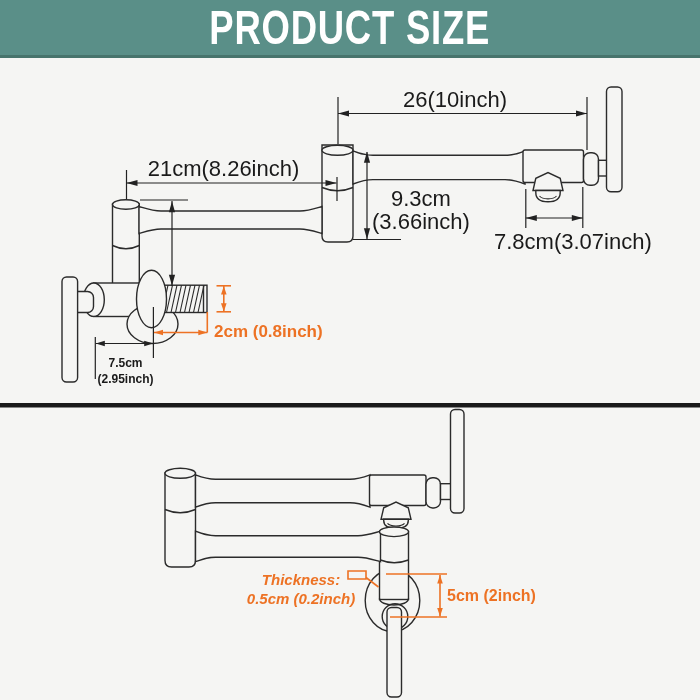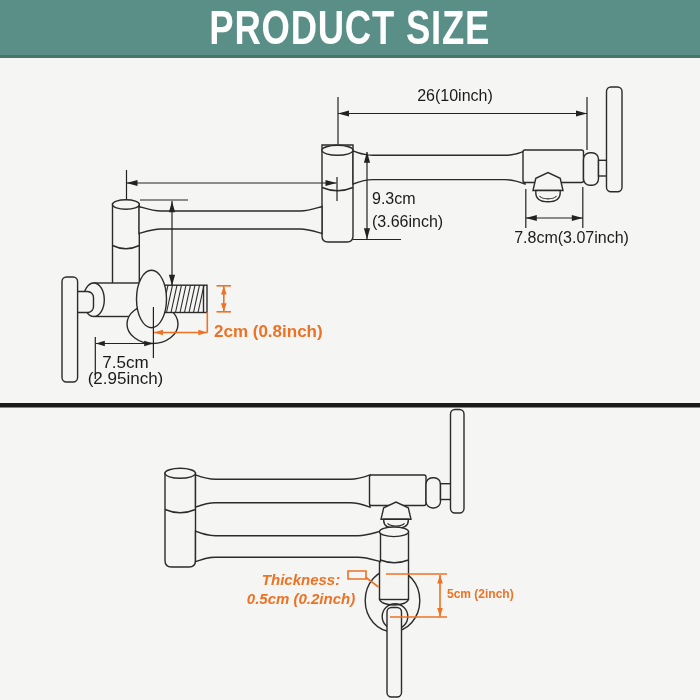--- a/index.html
+++ b/index.html
@@ -4,25 +4,25 @@
 <style>
   html,body{margin:0;padding:0;background:#e8e8e8;}
   #stage{position:relative;width:700px;height:700px;background:#f5f5f3;overflow:hidden;
          font-family:"Liberation Sans",sans-serif;}
   #hdr{position:absolute;left:0;top:0;width:700px;height:58px;background:#5a8f88;
        border-bottom:3px solid #47746c;box-sizing:border-box;
        display:flex;align-items:center;justify-content:center;}
   #hdr .t{color:#fff;font-weight:800;font-size:48px;letter-spacing:1px;
           transform:scaleX(0.76);transform-origin:center;white-space:nowrap;}
   svg{position:absolute;left:0;top:0;}
-  .lbl{position:absolute;color:#1a1a1a;font-size:16px;white-space:nowrap;}
+  .lbl{position:absolute;color:#1a1a1a;font-size:22px;white-space:nowrap;}
   .ctr{text-align:center;}
-  .two span{display:block;}
+  .two span{display:block;text-align:center;}
   .orange{color:#ed7224;font-weight:bold;font-size:17px;}
-  .small{font-size:17px;font-weight:normal;line-height:16px;}
+  .small{font-size:12px;font-weight:bold;line-height:16px;}
   .thick{font-size:15px;line-height:19px;}
 </style>
 </head>
 <body>
 
 <div id="stage">
 
   <div id="hdr">
     <div class="t">PRODUCT SIZE</div>
   </div>
@@ -150,29 +150,30 @@
       <path d="M390,617 H447"></path>
       <path d="M440,575 V616.5"></path>
     </g>
     <g fill="#ed7224">
       <polygon points="440,575 437.2,583.5 442.8,583.5"></polygon>
         <polygon points="440,616.5 437.2,608 442.8,608"></polygon>
     </g>
   </svg>
 
   <div class="lbl ctr" style="left:396px;top:87px;width:118px;">26(10inch)</div>
+  <div class="lbl ctr" style="left:146px;top:156px;width:155px;">21cm(8.26inch)</div>
   <div class="lbl two" style="left:372px;top:187px;line-height:23px;">
     <span>9.3cm</span>
     <span>(3.66inch)</span>
   </div>
   <div class="lbl ctr" style="left:494px;top:229px;width:155px;">7.8cm(3.07inch)</div>
   <div class="lbl orange" style="left:214px;top:322px;text-align:center;">2cm (0.8inch)</div>
   <div class="lbl ctr two small" style="left:78px;top:355px;width:95px;">
     <span>7.5cm</span>
     <span>(2.95inch)</span>
   </div>
   <div class="lbl orange ctr two thick" style="left:240px;top:570px;width:122px;font-style:italic;">
     <span>Thickness:</span>
     <span>0.5cm (0.2inch)</span>
   </div>
-  <div class="lbl orange" style="left:447px;top:587px;font-size:12px;">5cm (2inch)</div>
+  <div class="lbl orange" style="left:447px;top:587px;font-size:16px;">5cm (2inch)</div>
 
 </div>
 
 </body></html>

